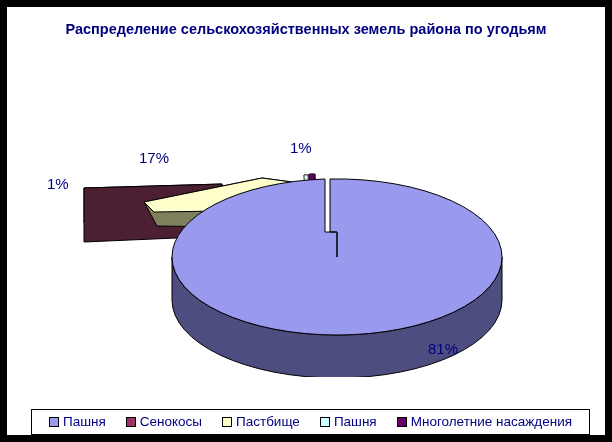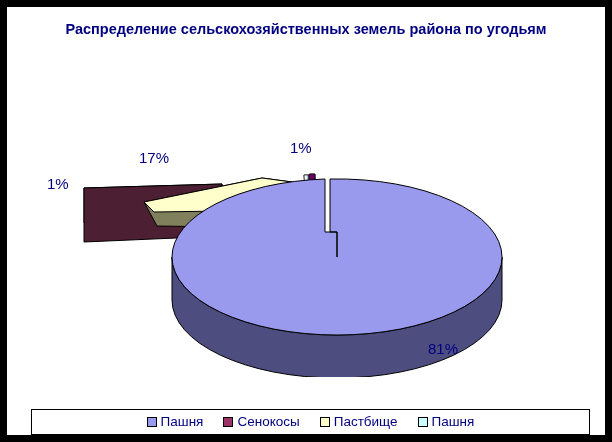--- a/index.html
+++ b/index.html
@@ -167,16 +167,20 @@
     <div class="legend-entry">
       <span class="legend-swatch" style="background:#FFFFCC"></span>
       <span class="legend-text">Пастбище</span>
     </div>
 
     <div class="legend-entry">
       <span class="legend-swatch" style="background:#CCFFFF"></span>
       <span class="legend-text">Пашня</span>
     </div>
 
+    <div class="legend-entry">
+      <span class="legend-swatch" style="background:#660066"></span>
+      <span class="legend-text">Многолетние насаждения</span>
+    </div>
 
   </div>
 
 </div>
 
 </body></html>

